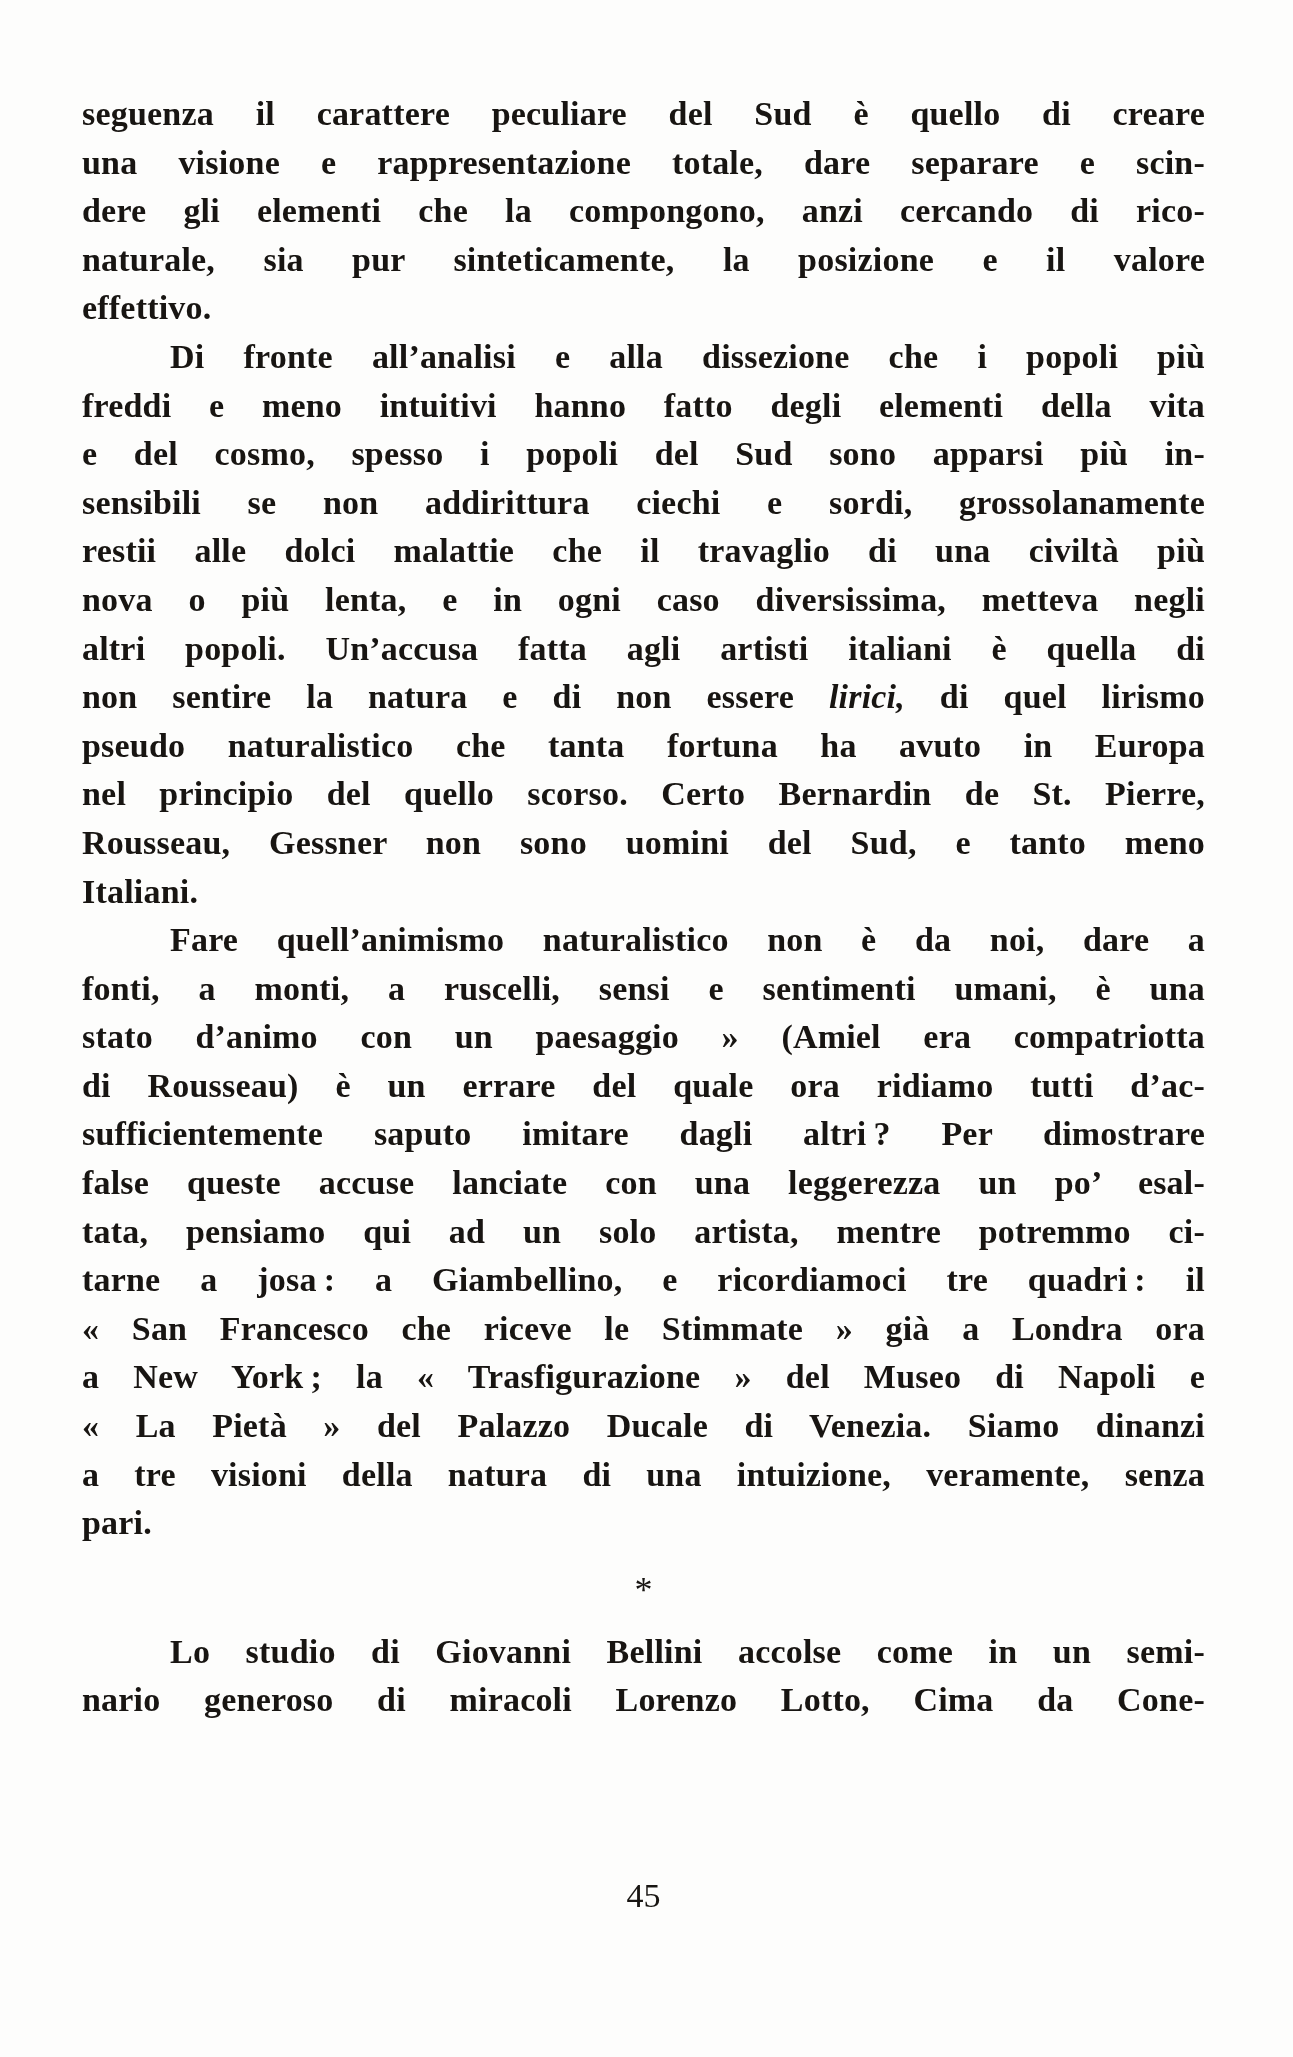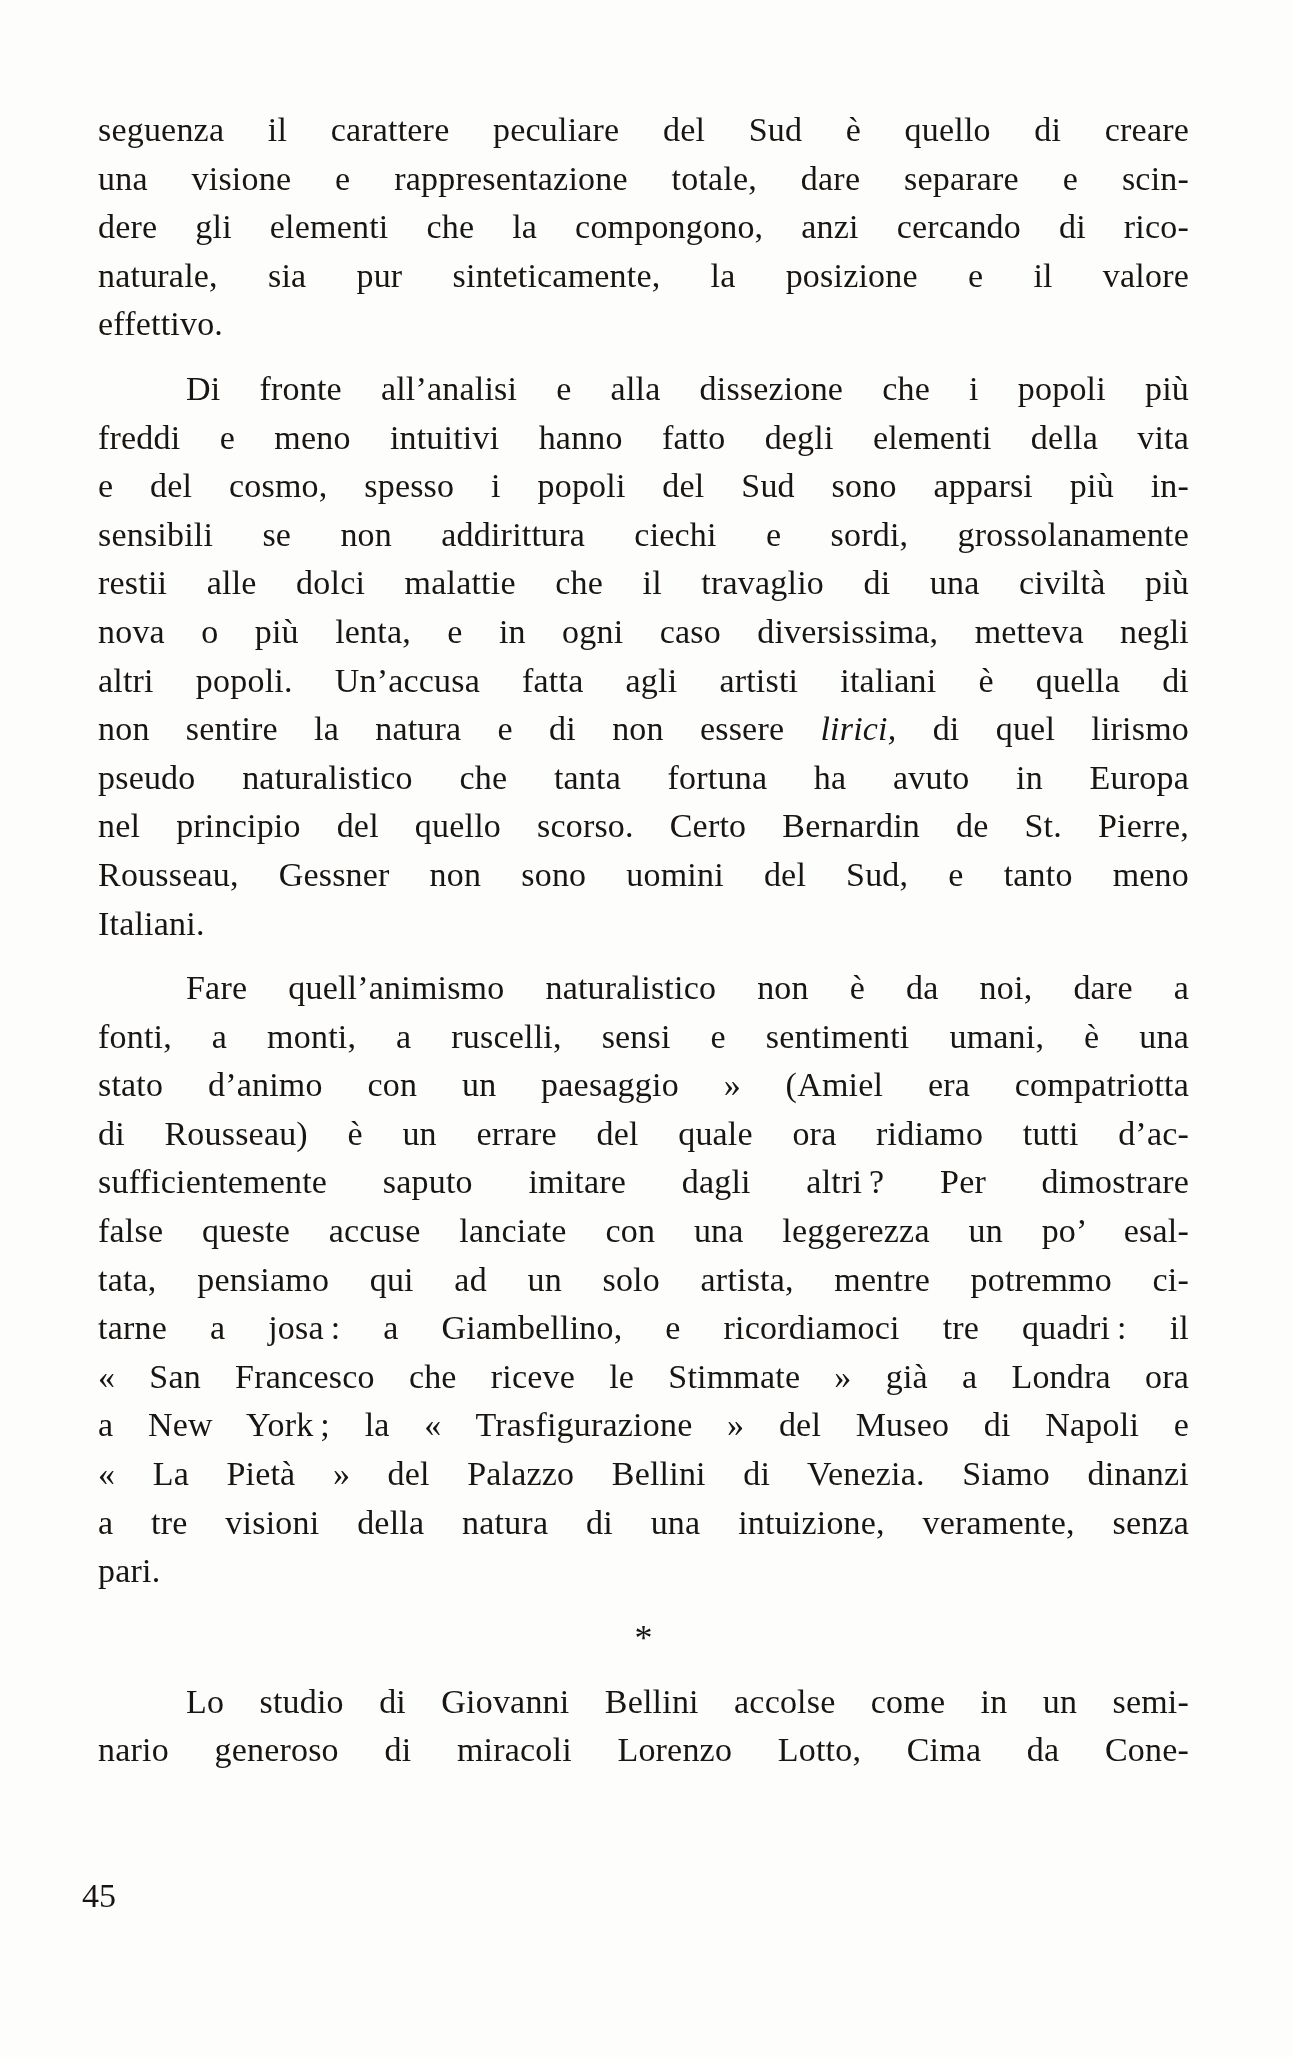--- a/index.html
+++ b/index.html
@@ -19,21 +19,22 @@
   .text-block {
     position: absolute;
     left: 82px;
     top: 90px;
     width: 1123px;
     font-size: 34px;
     line-height: 48.6px;
     letter-spacing: 0.2px;
   }
   .paragraph {
-    margin: 16px;
+    margin: 0;
+    font-weight: bold;
   }
   .line {
     text-align: justify;
     text-align-last: justify;
     -moz-text-align-last: justify;
     white-space: normal;
   }
   .line.first {
     text-indent: 88px;
   }
@@ -49,21 +50,21 @@
     margin-top: 18px;
     margin-bottom: 14px;
     font-size: 36px;
     line-height: 48px;
   }
   .page-number {
     position: absolute;
     left: 82px;
     top: 1872px;
     width: 1123px;
-    text-align: left;
+    text-align: center;
     font-size: 34px;
     line-height: 48px;
   }
 </style>
 </head>
 <body>
 
 <div class="page">
   <div class="text-block">
 
@@ -92,21 +93,21 @@
         <div class="line first"><span>Fare quell’animismo naturalistico non è da noi, dare a</span></div>
         <div class="line"><span>fonti, a monti, a ruscelli, sensi e sentimenti umani, è una</span></div>
         <div class="line"><span>stato d’animo con un paesaggio » (Amiel era compatriotta</span></div>
         <div class="line"><span>di Rousseau) è un errare del quale ora ridiamo tutti d’ac-</span></div>
         <div class="line"><span>sufficientemente saputo imitare dagli altri ? Per dimostrare</span></div>
         <div class="line"><span>false queste accuse lanciate con una leggerezza un po’ esal-</span></div>
         <div class="line"><span>tata, pensiamo qui ad un solo artista, mentre potremmo ci-</span></div>
         <div class="line"><span>tarne a josa : a Giambellino, e ricordiamoci tre quadri : il</span></div>
         <div class="line"><span>« San Francesco che riceve le Stimmate » già a Londra ora</span></div>
         <div class="line"><span>a New York ; la « Trasfigurazione » del Museo di Napoli e</span></div>
-        <div class="line"><span>« La Pietà » del Palazzo Bellini di Venezia. Siamo dinanzi</span></div>
+        <div class="line"><span>« La Pietà » del Palazzo Ducale di Venezia. Siamo dinanzi</span></div>
         <div class="line"><span>a tre visioni della natura di una intuizione, veramente, senza</span></div>
         <div class="line end"><span>pari.</span></div>
       </div>
       <div class="separator">*</div>
       <div class="paragraph">
         <div class="line first"><span>Lo studio di Giovanni Bellini accolse come in un semi-</span></div>
         <div class="line"><span>nario generoso di miracoli Lorenzo Lotto, Cima da Cone-</span></div>
       </div>
     </div>
   <div class="page-number">45</div>

